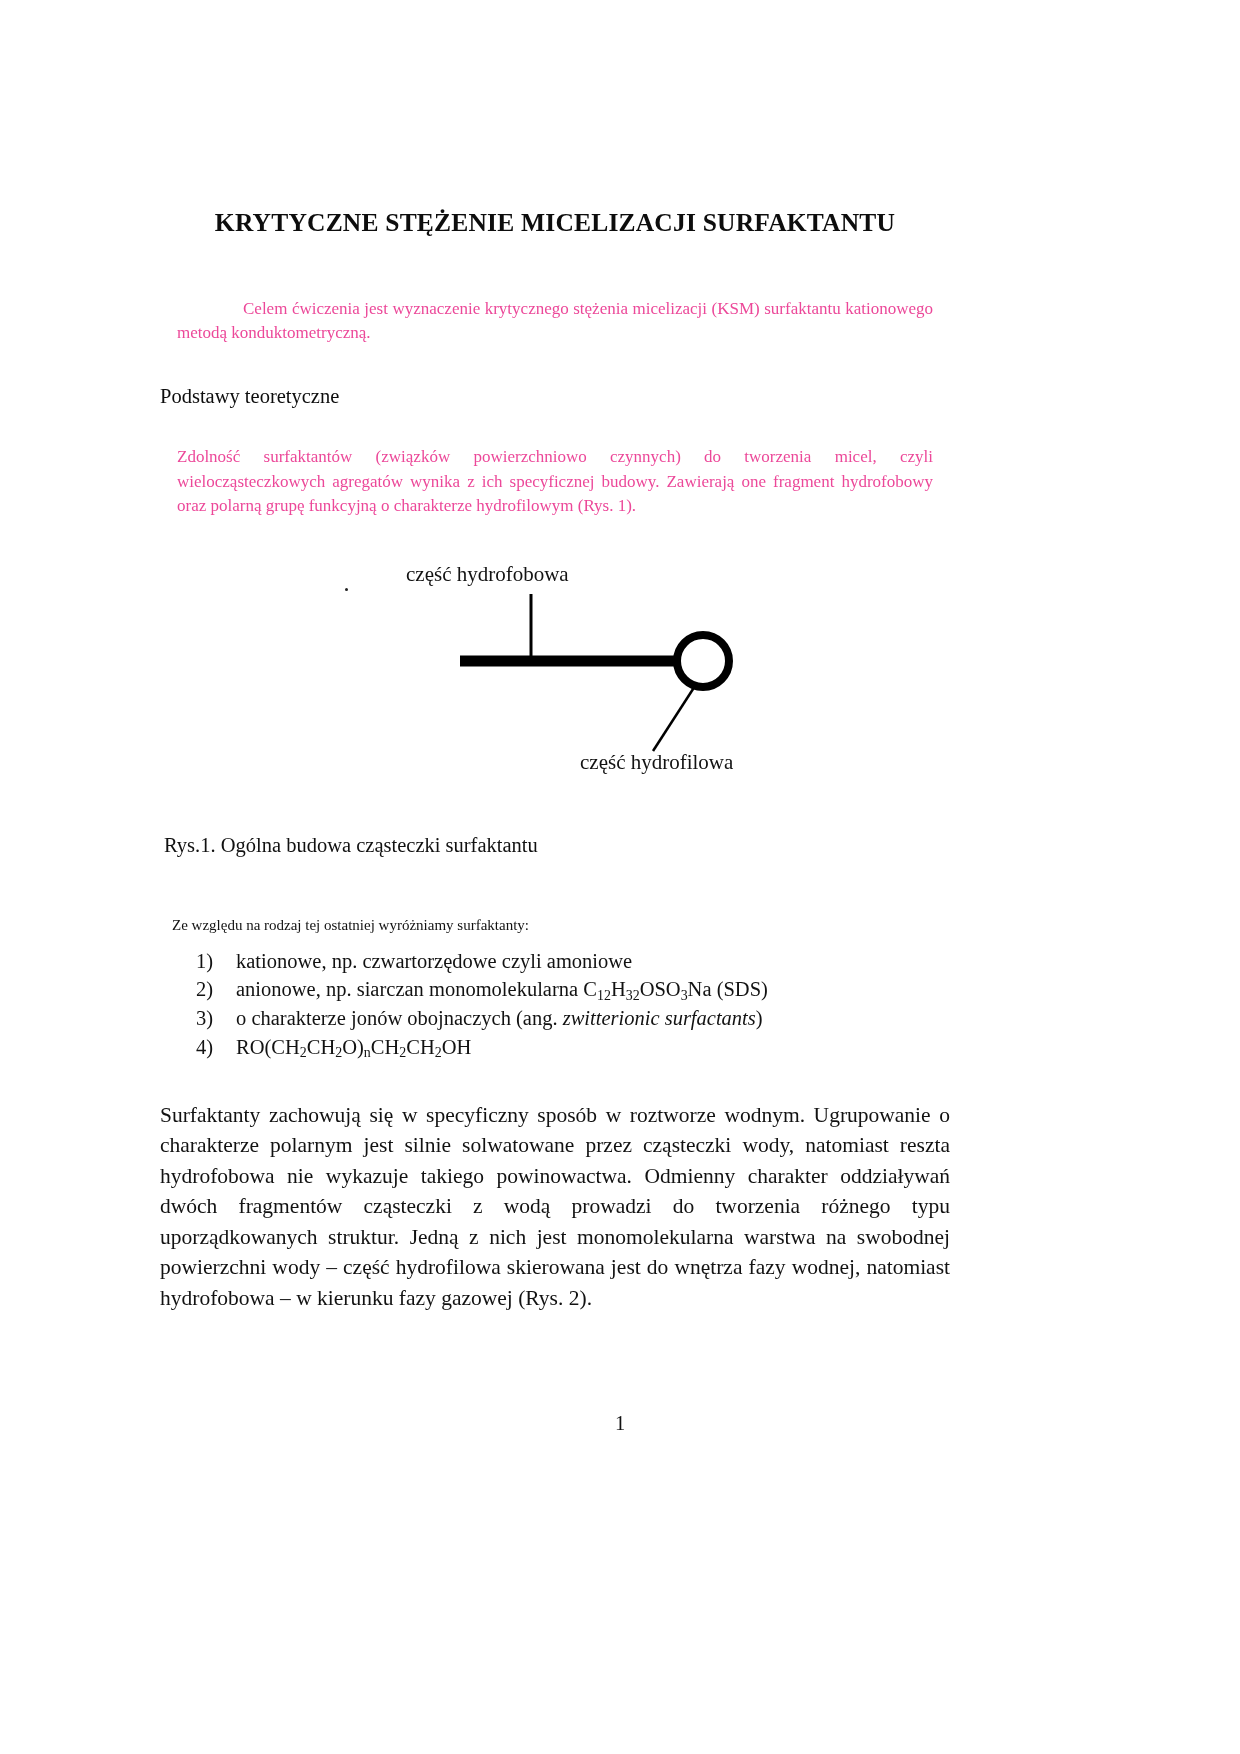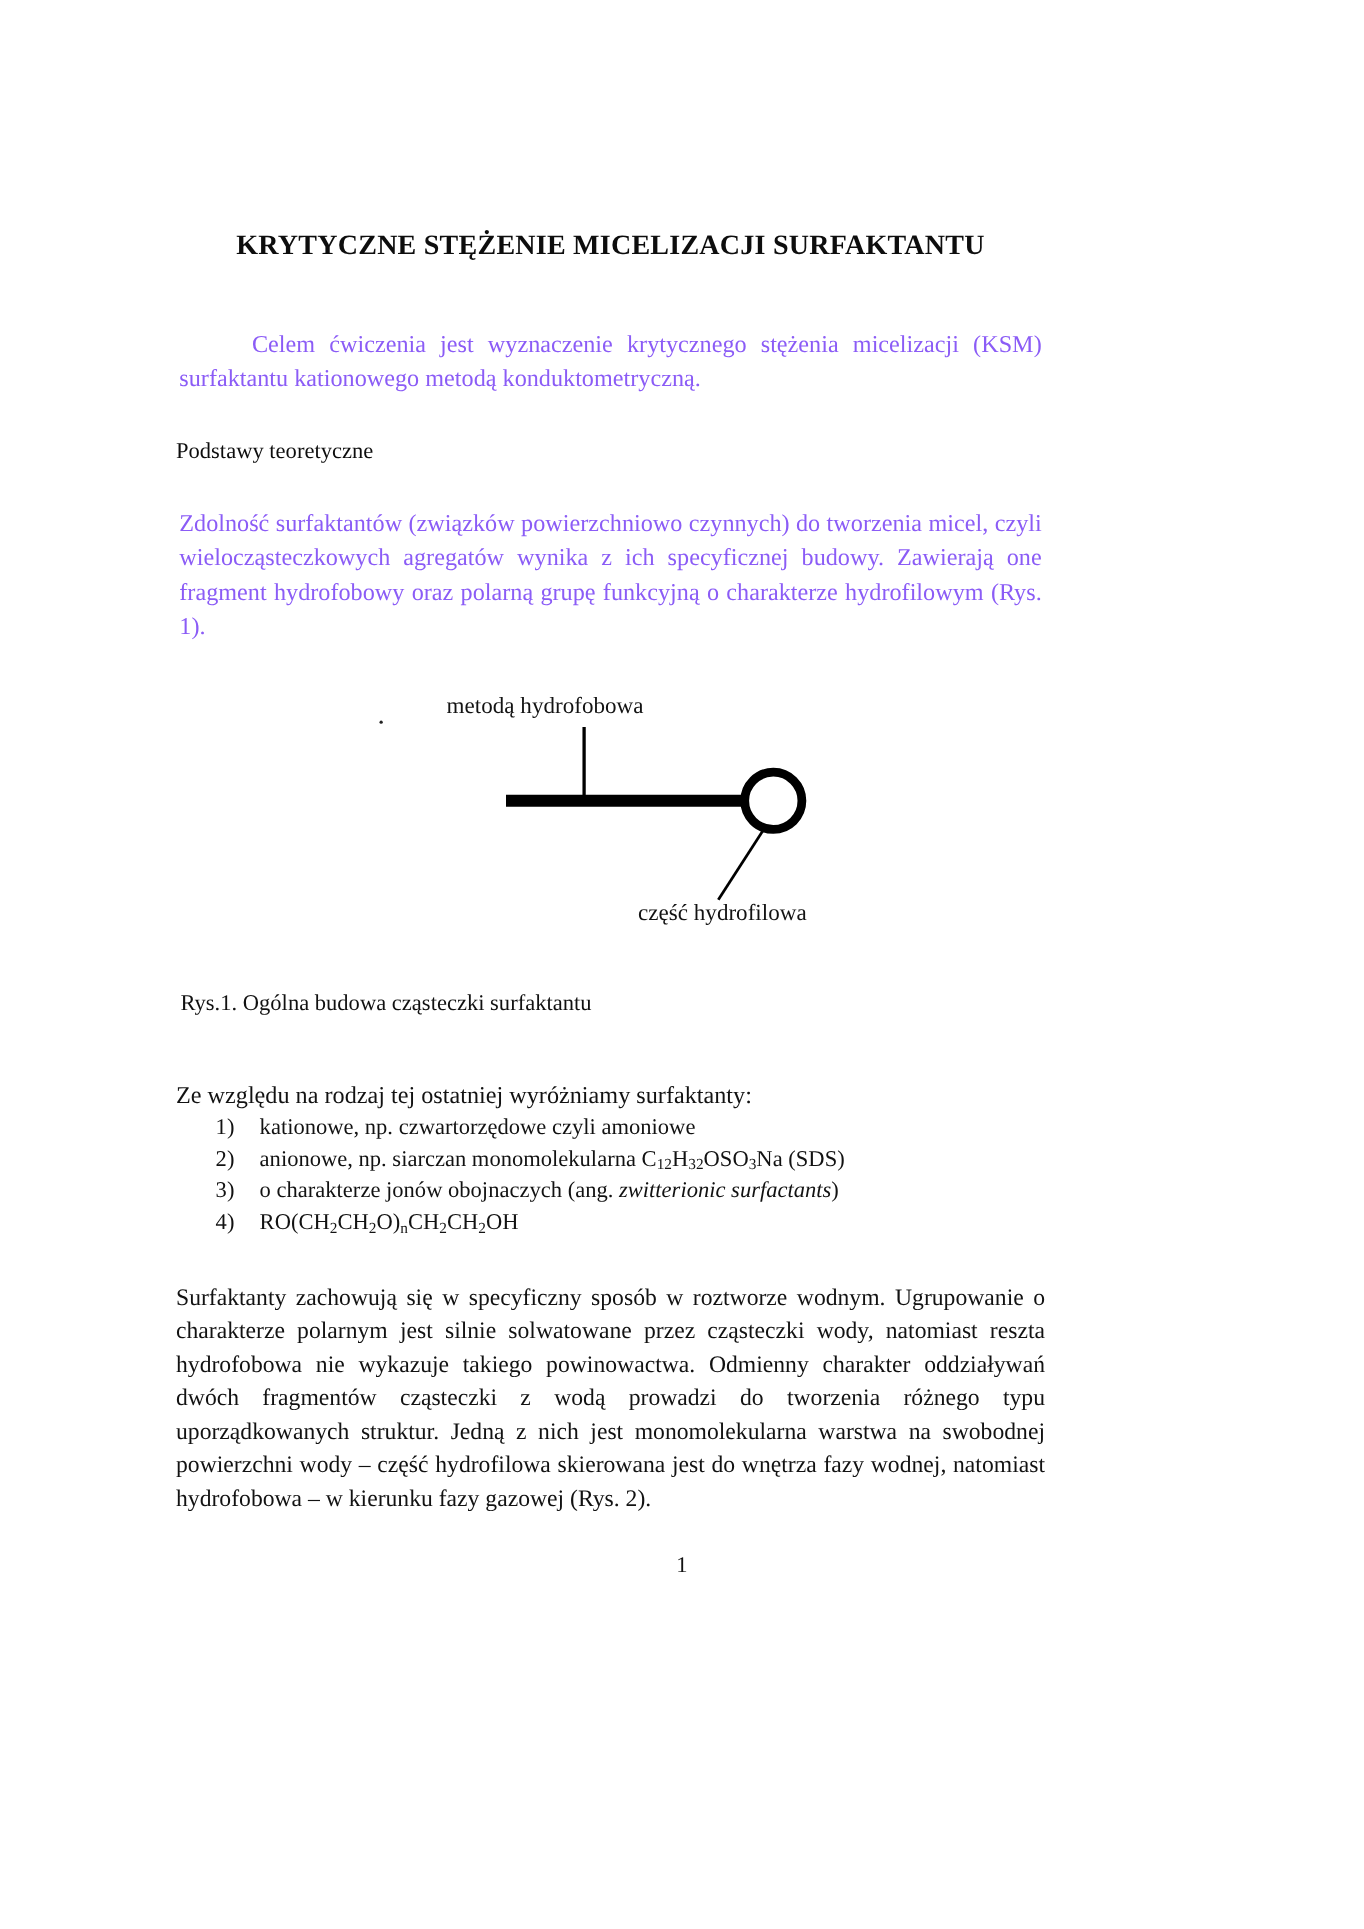--- a/index.html
+++ b/index.html
@@ -36,25 +36,25 @@
     font-size: 25.5px;
     font-weight: bold;
     text-align: center;
     letter-spacing: 0.2px;
     line-height: 1.2;
     color: #0d0d0d;
   }
 
   
   .para {
-    margin: 3px;
-    font-size: 22px;
+    margin: 17px;
+    font-size: 17px;
     line-height: 1.42;
     text-align: justify;
-    color: #8b5cf6;
+    color: #ec4899;
   }
   .para.indent-first {
     text-indent: 66px;
   }
   .para-intro { margin-top: 58px; }
 
   .section-heading {
     margin: 0;
     margin-top: 38px;
     font-size: 20.5px;
@@ -95,23 +95,23 @@
   .fig-caption {
     margin: 4px;
     margin-top: 6px;
     font-size: 20.5px;
     line-height: 1.3;
     color: #111111;
   }
 
   
   .list-intro {
-    margin: 0;
+    margin: 12px;
     margin-top: 56px;
-    font-size: 22px;
+    font-size: 15px;
     line-height: 1.35;
     color: #121212;
   }
   ol.kinds {
     margin: 0;
     padding: 0;
     list-style: none;
   }
   ol.kinds li {
     font-size: 20.5px;
@@ -191,21 +191,21 @@
 
         <line x1="381" y1="48" x2="381" y2="112" stroke="#000000" stroke-width="3"></line>
 
         <line x1="310" y1="115" x2="530" y2="115" stroke="#000000" stroke-width="11" stroke-linecap="butt"></line>
 
         <circle cx="553" cy="115" r="26" fill="none" stroke="#000000" stroke-width="8"></circle>
 
         <line x1="545" y1="140" x2="503" y2="205" stroke="#000000" stroke-width="2.5"></line>
       </svg>
 
-      <span class="fig-label fig-label-hydrofobowa">metodą hydrofobowa</span>
+      <span class="fig-label fig-label-hydrofobowa">część hydrofobowa</span>
 
       <span class="fig-label fig-label-hydrofilowa">część hydrofilowa</span>
     </div>
 
     <p class="fig-caption">Rys.1. Ogólna budowa cząsteczki surfaktantu</p>
 
     <p class="list-intro">Ze względu na rodzaj tej ostatniej wyróżniamy surfaktanty:</p>
 
     <ol class="kinds">
 

